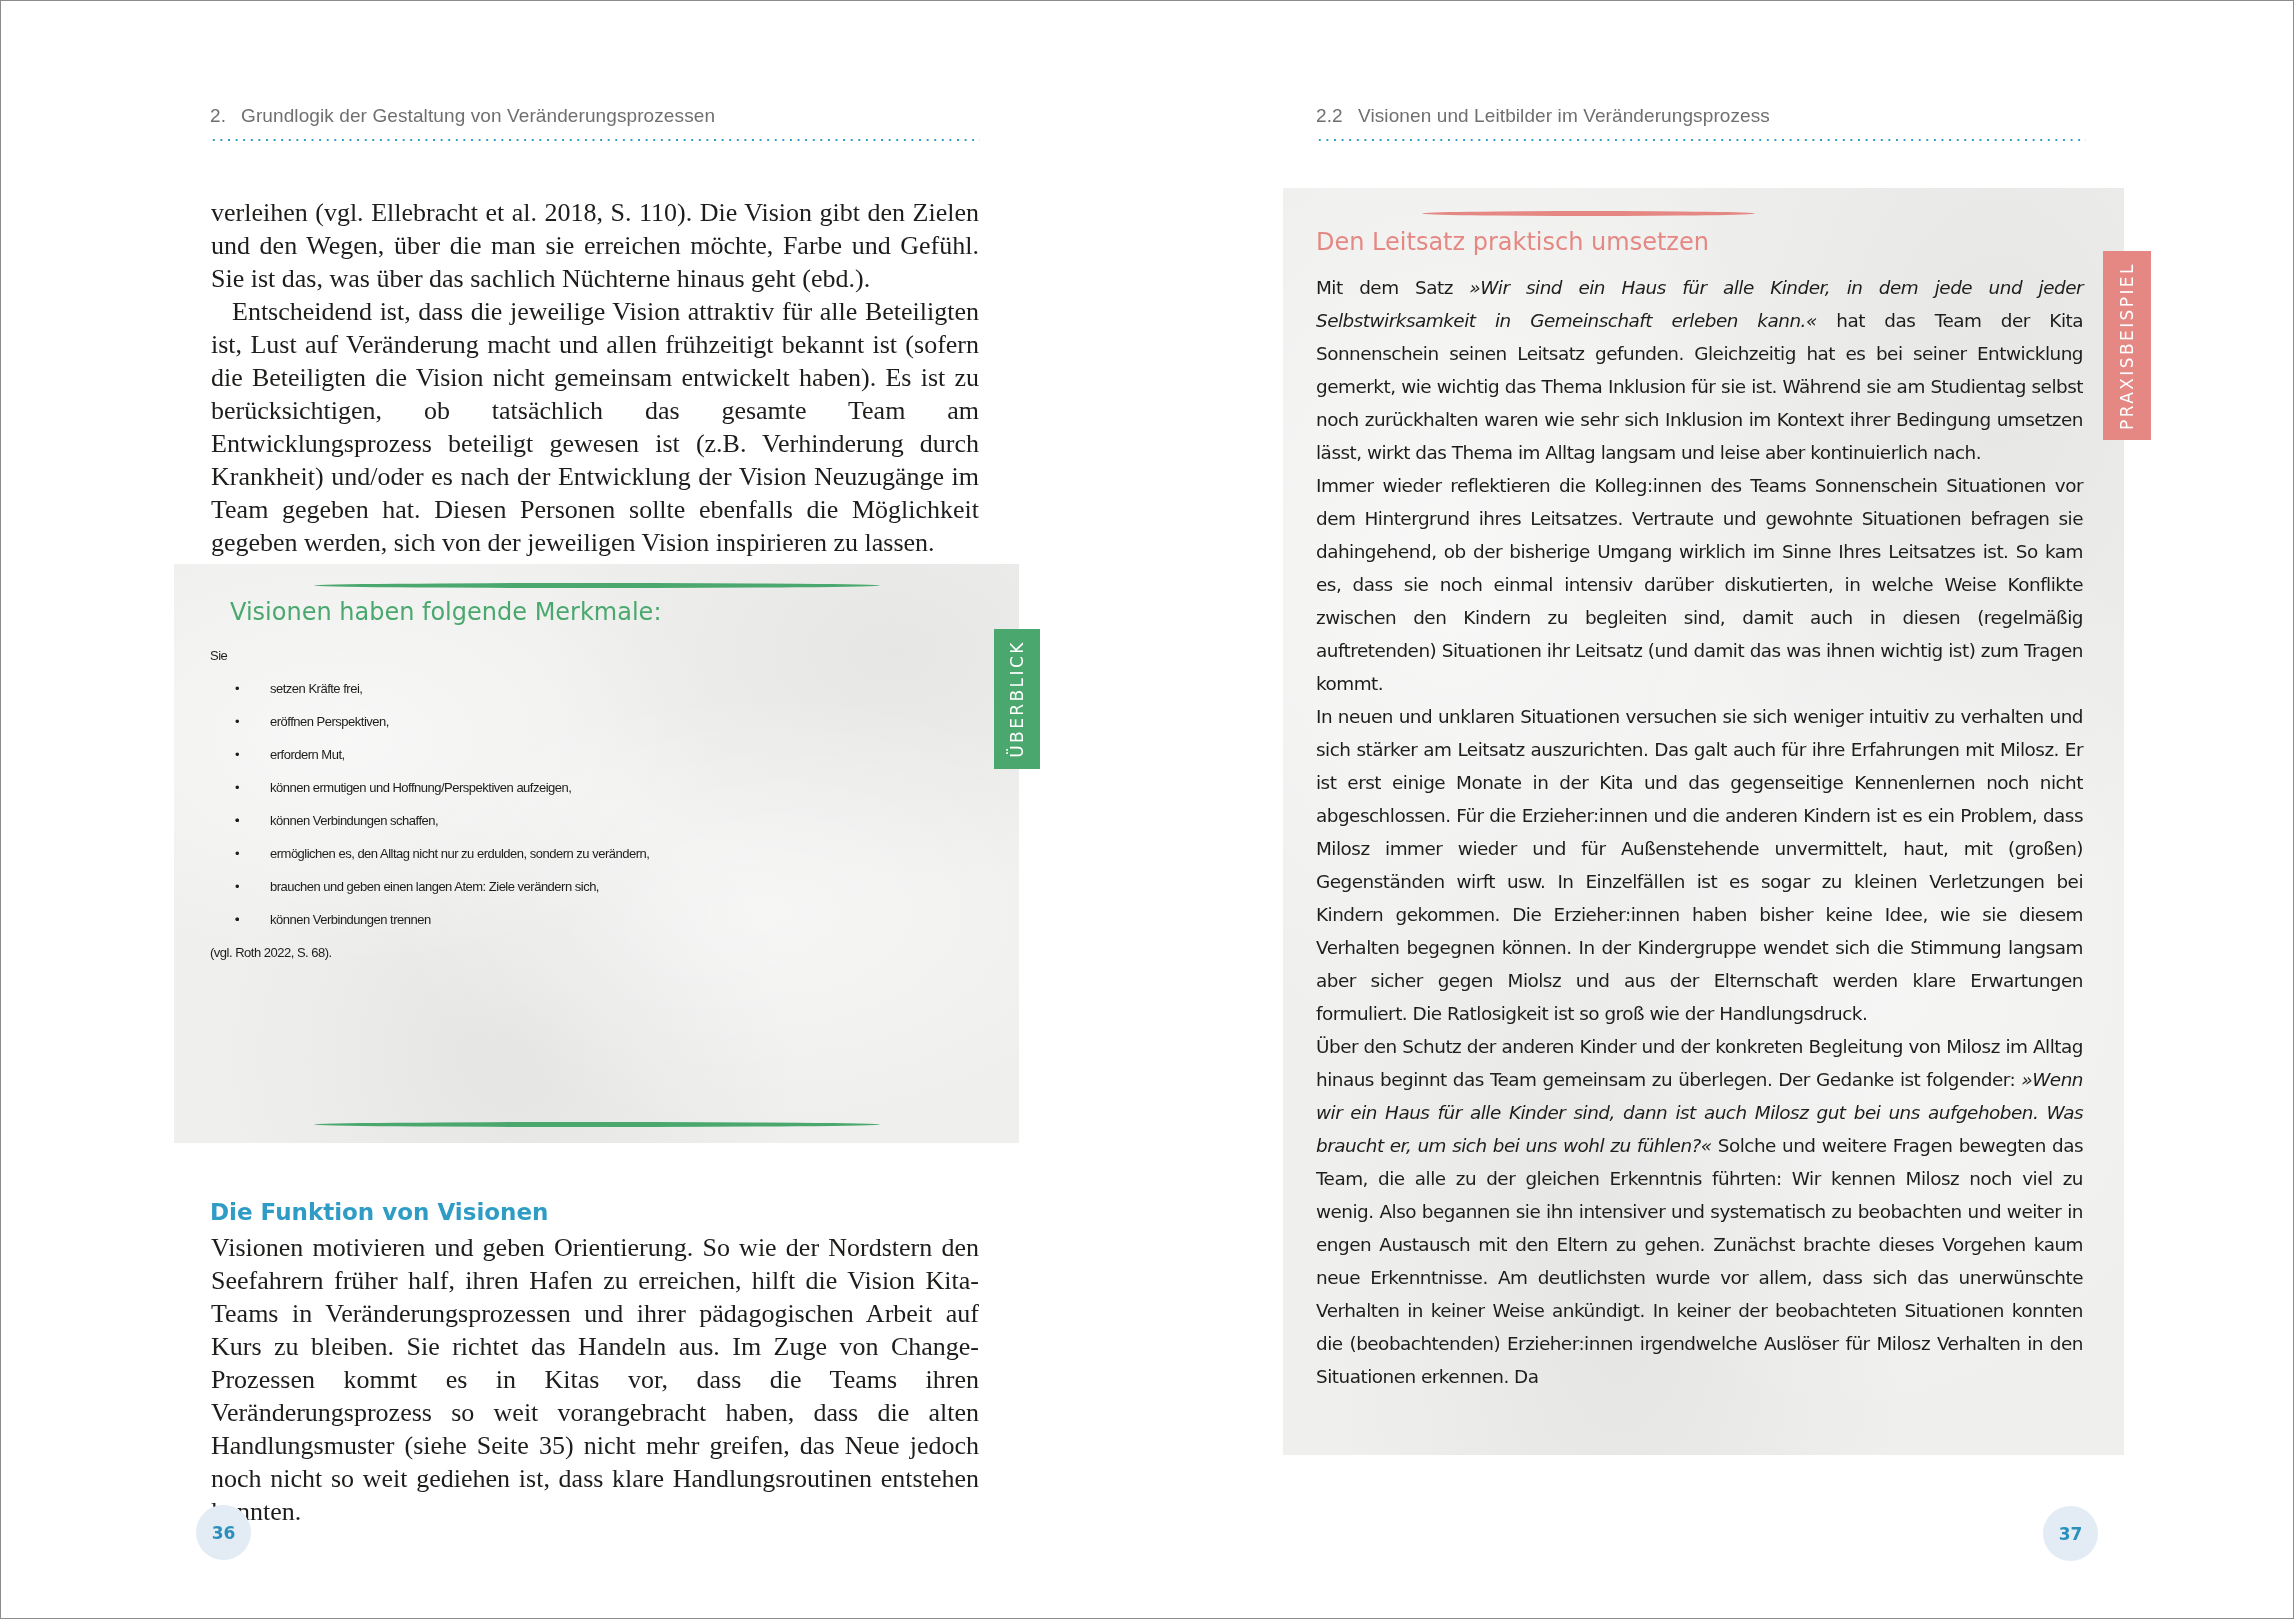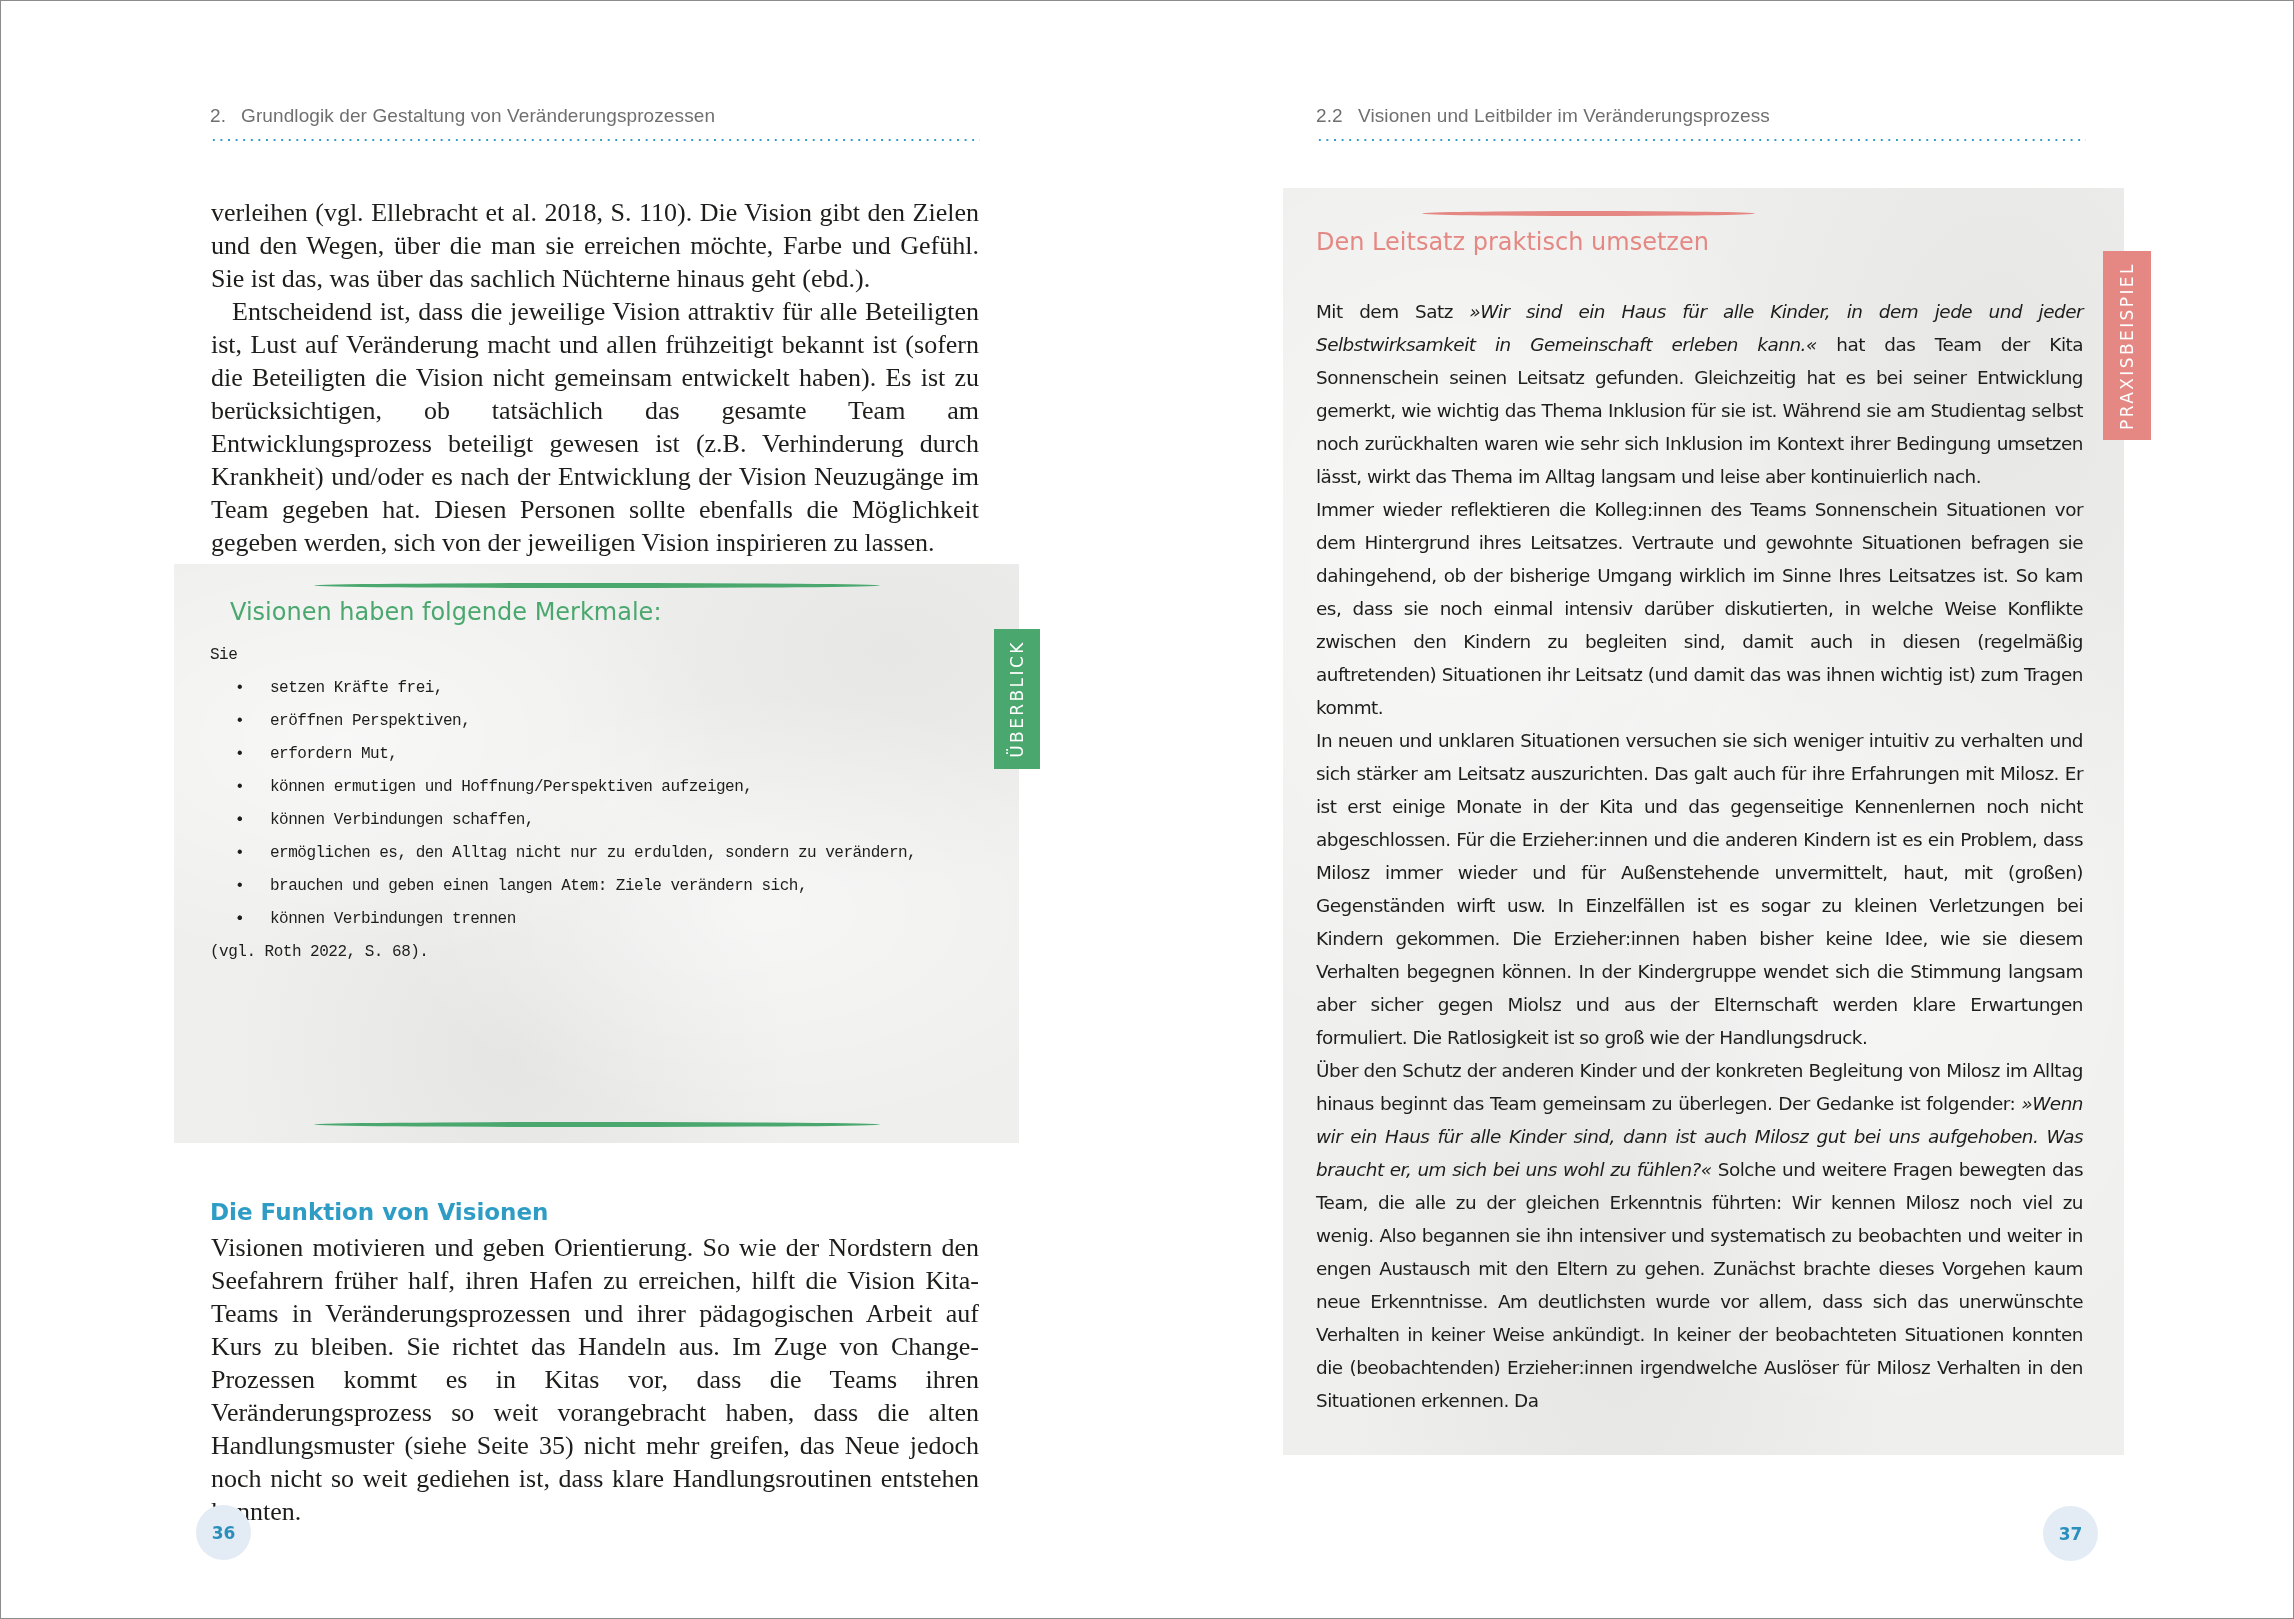--- a/index.html
+++ b/index.html
@@ -23,21 +23,21 @@
 
   .paper { position: absolute; background: #efefee;
     background-image:
       radial-gradient(ellipse at 20% 30%, rgba(255,255,255,0.55), transparent 40%),
       radial-gradient(ellipse at 70% 60%, rgba(255,255,255,0.45), transparent 45%),
       radial-gradient(ellipse at 40% 85%, rgba(210,210,210,0.35), transparent 40%),
       radial-gradient(ellipse at 85% 15%, rgba(215,215,215,0.35), transparent 35%);
   }
   .rule { position: absolute; height: 4.8px; border-radius: 50%; }
   .box-title { position: absolute; font-family: "DejaVu Sans", sans-serif; font-size: 24px; }
-  .box-text { position: absolute; font-family: Liberation Mono, monospace; font-size: 16px; line-height: 33px; color: #1d1d1b; letter-spacing: -0.5px; }
+  .box-text { position: absolute; font-family: Liberation Sans, sans-serif; font-size: 13px; line-height: 33px; color: #1d1d1b; letter-spacing: -0.5px; }
   .box-text ul { list-style: none; }
   .box-text li { position: relative; padding-left: 60px; }
   .box-text li .bullet { position: absolute; left: 25px; top: 0; }
 
   .tab { position: absolute; color: #ffffff; font-family: "DejaVu Sans", sans-serif; font-size: 17px; letter-spacing: 2.4px; display: flex; align-items: center; justify-content: center; }
   .tab span { display: inline-block; transform: rotate(-90deg); white-space: nowrap; }
 
   .h2 { position: absolute; font-family: "DejaVu Sans", sans-serif; font-size: 23px; color: #2f9cc6; }
 
   .pn { position: absolute; width: 55px; height: 55px; border-radius: 50%; background: #e3ecf4; color: #2b8fbd; font-family: "DejaVu Sans", sans-serif; font-weight: bold; font-size: 17px; display: flex; align-items: center; justify-content: center; }
@@ -97,21 +97,21 @@
 
 <div class="page right">
   <div class="runhead r" style="left:169px;">
     <span class="num">2.2</span><span>Visionen und Leitbilder im Veränderungsprozess</span>
   </div>
   <div class="dots" style="left:169px; width:770px;"></div>
 
   <div class="paper" style="left:136px; top:188px; width:841px; height:1267px;">
     <div class="rule" style="left:139px; top:23px; width:333px; background:#e58883; width:333px;"></div>
     <div class="box-title" style="left:33px; top:40px; color:#e58883;">Den Leitsatz praktisch umsetzen</div>
-    <div class="rtext" style="left:33px; top:83px; width:767px;margin-top:24px;">
+    <div class="rtext" style="left:33px; top:83px; width:767px;">
       <p><span>Mit dem Satz </span><em>»Wir sind ein Haus für alle Kinder, in dem jede und jeder Selbstwirksamkeit in Gemeinschaft erleben kann.«</em><span> hat das Team der Kita Sonnenschein seinen Leitsatz gefunden. Gleichzeitig hat es bei seiner Entwicklung gemerkt, wie wichtig das Thema Inklusion für sie ist. Während sie am Studientag selbst noch zurückhalten waren wie sehr sich Inklusion im Kontext ihrer Bedingung umsetzen lässt, wirkt das Thema im Alltag langsam und leise aber kontinuierlich nach.</span></p>
       <p><span>Immer wieder reflektieren die Kolleg:innen des Teams Sonnenschein Situationen vor dem Hintergrund ihres Leitsatzes. Vertraute und gewohnte Situationen befragen sie dahingehend, ob der bisherige Umgang wirklich im Sinne Ihres Leitsatzes ist. So kam es, dass sie noch einmal intensiv darüber diskutierten, in welche Weise Konflikte zwischen den Kindern zu begleiten sind, damit auch in diesen (regelmäßig auftretenden) Situationen ihr Leitsatz (und damit das was ihnen wichtig ist) zum Tragen kommt.</span></p>
       <p><span>In neuen und unklaren Situationen versuchen sie sich weniger intuitiv zu verhalten und sich stärker am Leitsatz auszurichten. Das galt auch für ihre Erfahrungen mit Milosz. Er ist erst einige Monate in der Kita und das gegenseitige Kennenlernen noch nicht abgeschlossen. Für die Erzieher:innen und die anderen Kindern ist es ein Problem, dass Milosz immer wieder und für Außenstehende unvermittelt, haut, mit (großen) Gegenständen wirft usw. In Einzelfällen ist es sogar zu kleinen Verletzungen bei Kindern gekommen. Die Erzieher:innen haben bisher keine Idee, wie sie diesem Verhalten begegnen können. In der Kindergruppe wendet sich die Stimmung langsam aber sicher gegen Miolsz und aus der Elternschaft werden klare Erwartungen formuliert. Die Ratlosigkeit ist so groß wie der Handlungsdruck.</span></p>
       <p><span>Über den Schutz der anderen Kinder und der konkreten Begleitung von Milosz im Alltag hinaus beginnt das Team gemeinsam zu überlegen. Der Gedanke ist folgender: </span><em>»Wenn wir ein Haus für alle Kinder sind, dann ist auch Milosz gut bei uns aufgehoben. Was braucht er, um sich bei uns wohl zu fühlen?«</em><span> Solche und weitere Fragen bewegten das Team, die alle zu der gleichen Erkenntnis führten: Wir kennen Milosz noch viel zu wenig. Also begannen sie ihn intensiver und systematisch zu beobachten und weiter in engen Austausch mit den Eltern zu gehen. Zunächst brachte dieses Vorgehen kaum neue Erkenntnisse. Am deutlichsten wurde vor allem, dass sich das unerwünschte Verhalten in keiner Weise ankündigt. In keiner der beobachteten Situationen konnten die (beobachtenden) Erzieher:innen irgendwelche Auslöser für Milosz Verhalten in den Situationen erkennen. Da</span></p>
     </div>
   </div>
   <div class="tab" style="left:956px; top:251px; width:48px; height:189px; background:#e58883;">
     <span>PRAXISBEISPIEL</span>
   </div>
 

